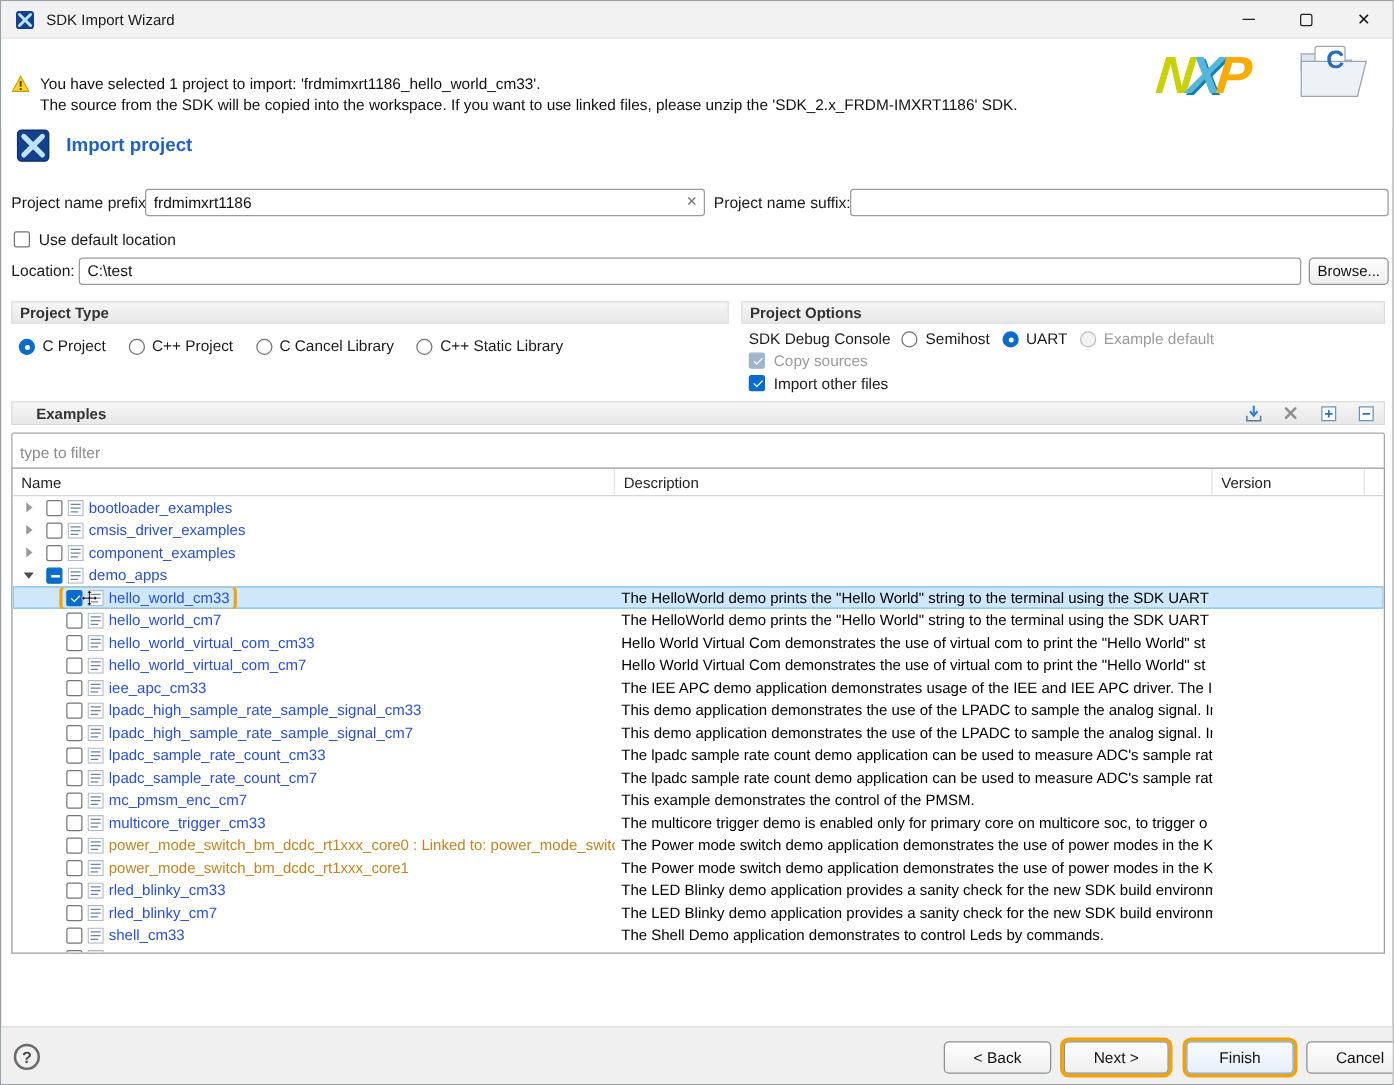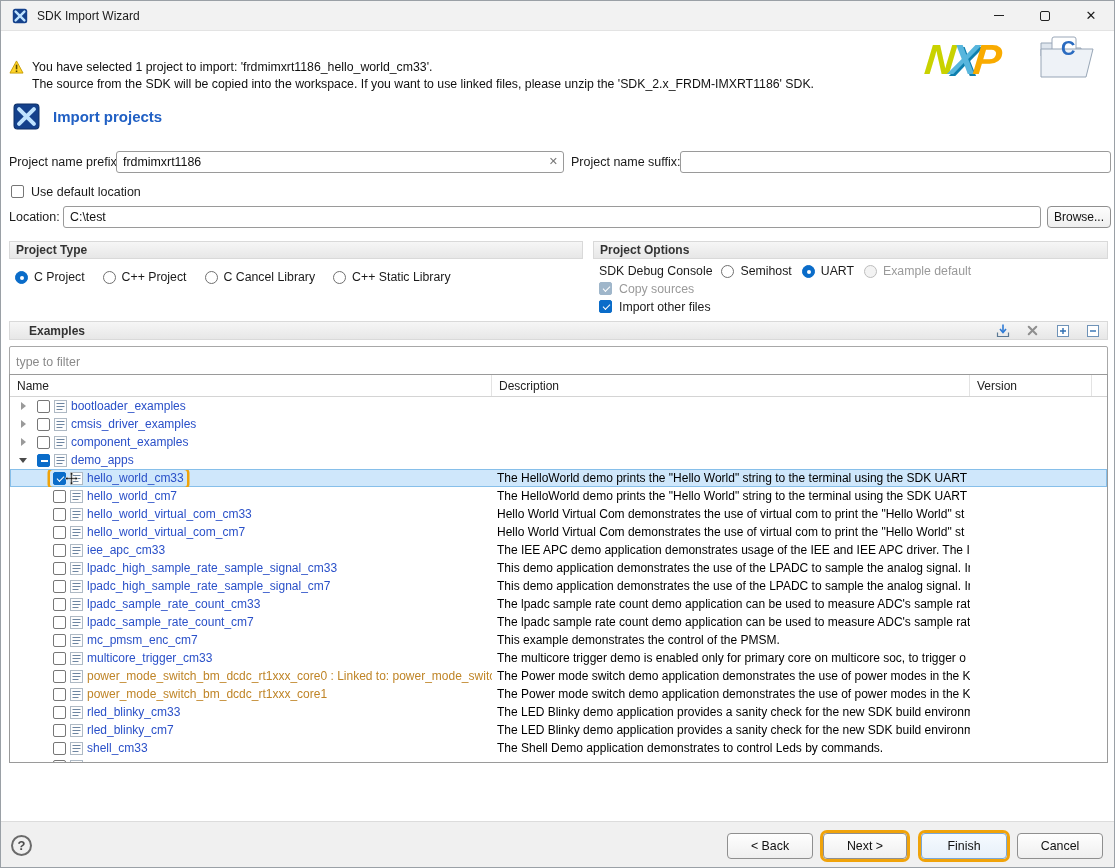--- a/index.html
+++ b/index.html
@@ -105,21 +105,21 @@
   .file-icon { flex:none; display:inline-flex; }
   .cursor-icon { position:absolute; left:15px; top:2px; }
   .tree-row.selected { background:#cfe7fb; box-shadow:inset 0 0 0 1px #86bfea; }
   .tree-row .c-desc { overflow:hidden; white-space:nowrap; padding-left:5px; color:#000; }
   .tree-row .c-version { overflow:hidden; white-space:nowrap; padding-left:5px; }
 
   
   .footer { position:absolute; top:820px; left:0; width:100%; height:48px; background:#f0f0f0; border-top:1px solid #dcdcdc; }
   .help { position:absolute; left:10px; top:13px; width:21px; height:21px; border:2px solid #6a6a6a; border-radius:50%; color:#4a4a4a; display:flex; align-items:center; justify-content:center; font-size:13px; font-weight:bold; background:transparent; }
   .help::before { content:"?"; }
-  .btn { position:absolute; top:11px; height:26px; border:1px solid #8f8f8f; border-radius:4px; background:linear-gradient(#fefefe,#efefef); font-size:12.4px; color:#111; display:flex; align-items:center; justify-content:center; font-family:inherit; }
+  .btn { position:absolute; top:11px; height:26px; border:1px solid #8f8f8f; border-radius:4px; background:linear-gradient(#fefefe,#efefef); font-size:12.4px; color:#111; display:flex; align-items:center; justify-content:center; font-family:inherit;margin-left:28px; }
   .btn-back { left:726px; width:86px; }
   .btn-next { left:822px; width:84px; }
   .btn-finish { left:920px; width:86px; border-color:#7aa7d6; background:linear-gradient(#f5faff,#e7f0f9); }
   .btn-cancel { left:1016px; width:86px; }
   .annotated-btn { box-shadow:0 0 0 3px var(--ann); }
 </style>
 </head>
 <body>
 
 <div class="window">
@@ -172,21 +172,21 @@
     </div>
   </div>
 
   <div class="page-heading">
     <span style="display:inline-flex;">
       <svg width="27" height="27" viewBox="0 0 16 16">
           <rect x="0.6" y="0.6" width="14.8" height="14.8" rx="2" fill="#14418c" stroke="#0d2f66" stroke-width="0.6"></rect>
           <path d="M3.6 3.6 L12.4 12.4 M12.4 3.6 L3.6 12.4" stroke="#bfe3ff" stroke-width="2.4" stroke-linecap="round"></path>
         </svg>
     </span>
-    <h1>Import projects</h1>
+    <h1>Import project</h1>
   </div>
 
   <div class="row-prefix">
     <span class="prefix-label">Project name prefix:</span>
     <span class="prefix-wrap" style="position:absolute;">
       <input type="text" value="frdmimxrt1186" style="">
       <span class="clear-x"></span>
     </span>
     <span class="suffix-label">Project name suffix:</span>
     <span class="suffix-wrap" style="position:absolute;">

